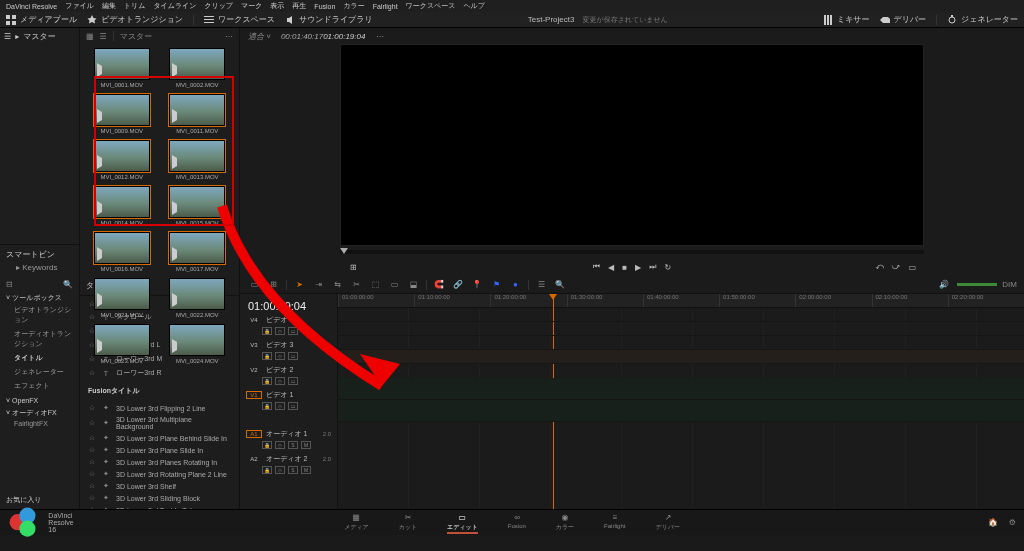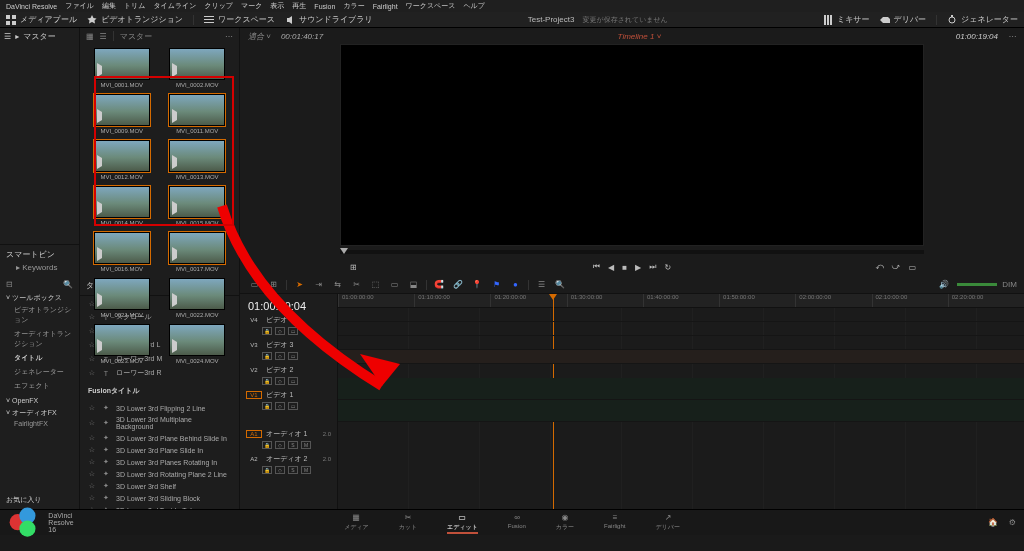--- a/index.html
+++ b/index.html
@@ -255,21 +255,20 @@
           <div class="img"></div>
           <div class="label">MVI_0024.MOV</div>
         </div>
       </div>
   </div>
 
   <div class="viewer">
     <div class="viewer-head">
       <span><span>適合</span> ˅</span>
       <span style="margin-left:10px;color:#aaa;">00:01:40:17</span>
-      <span class="title"><span>Timeline 1</span> ˅</span>
       <span style="color:#ccc;">01:00:19:04</span>
       <span style="margin-left:10px;">⋯</span>
     </div>
     <div class="viewer-body"></div>
     <div class="scrub"></div>
     <div class="transport">
       <span>⏮</span>
       <span>◀</span>
       <span>■</span>
       <span>▶</span>

